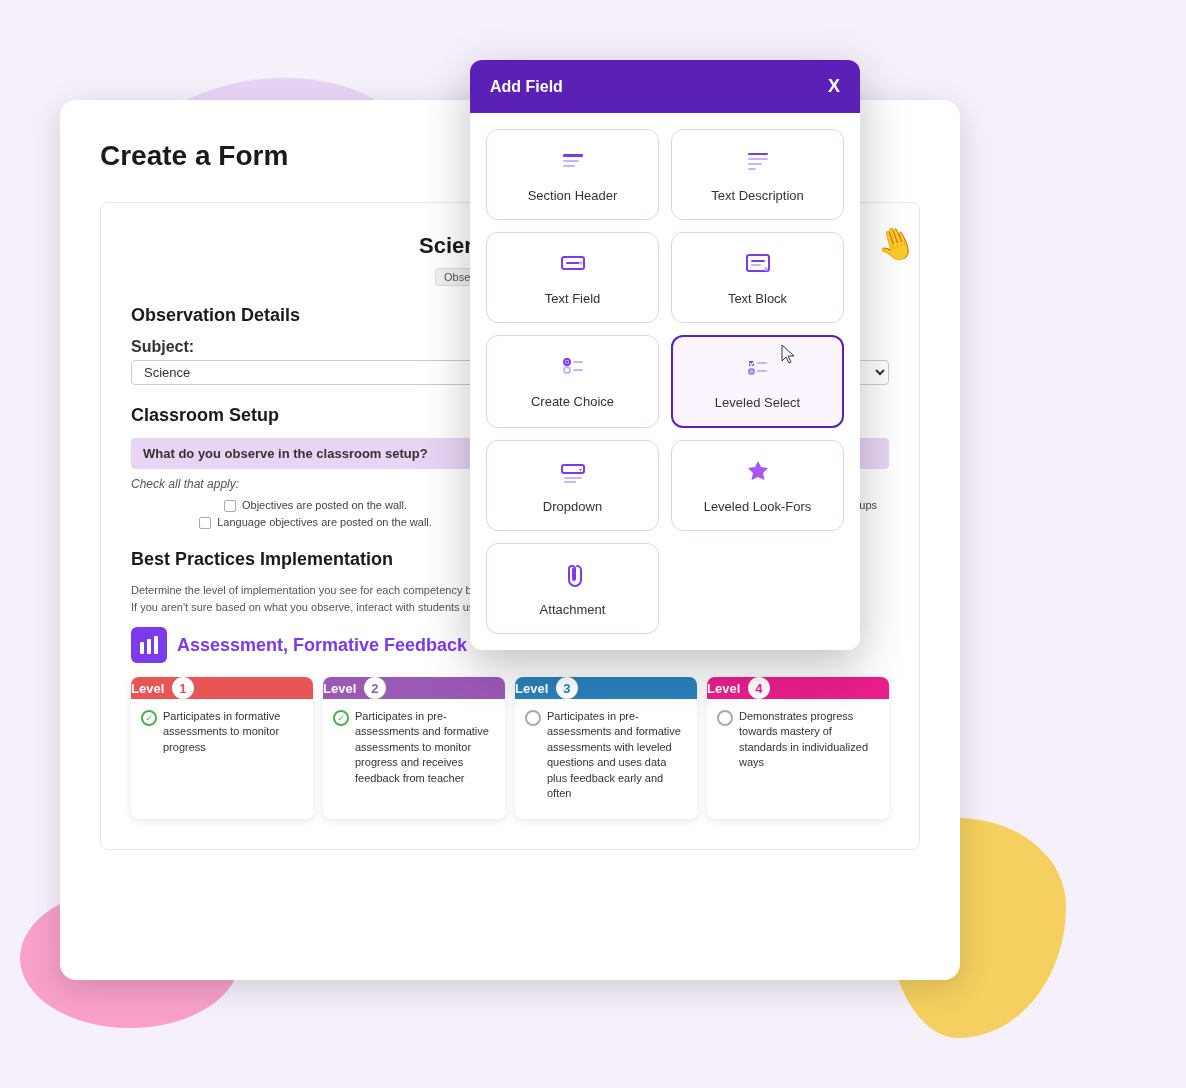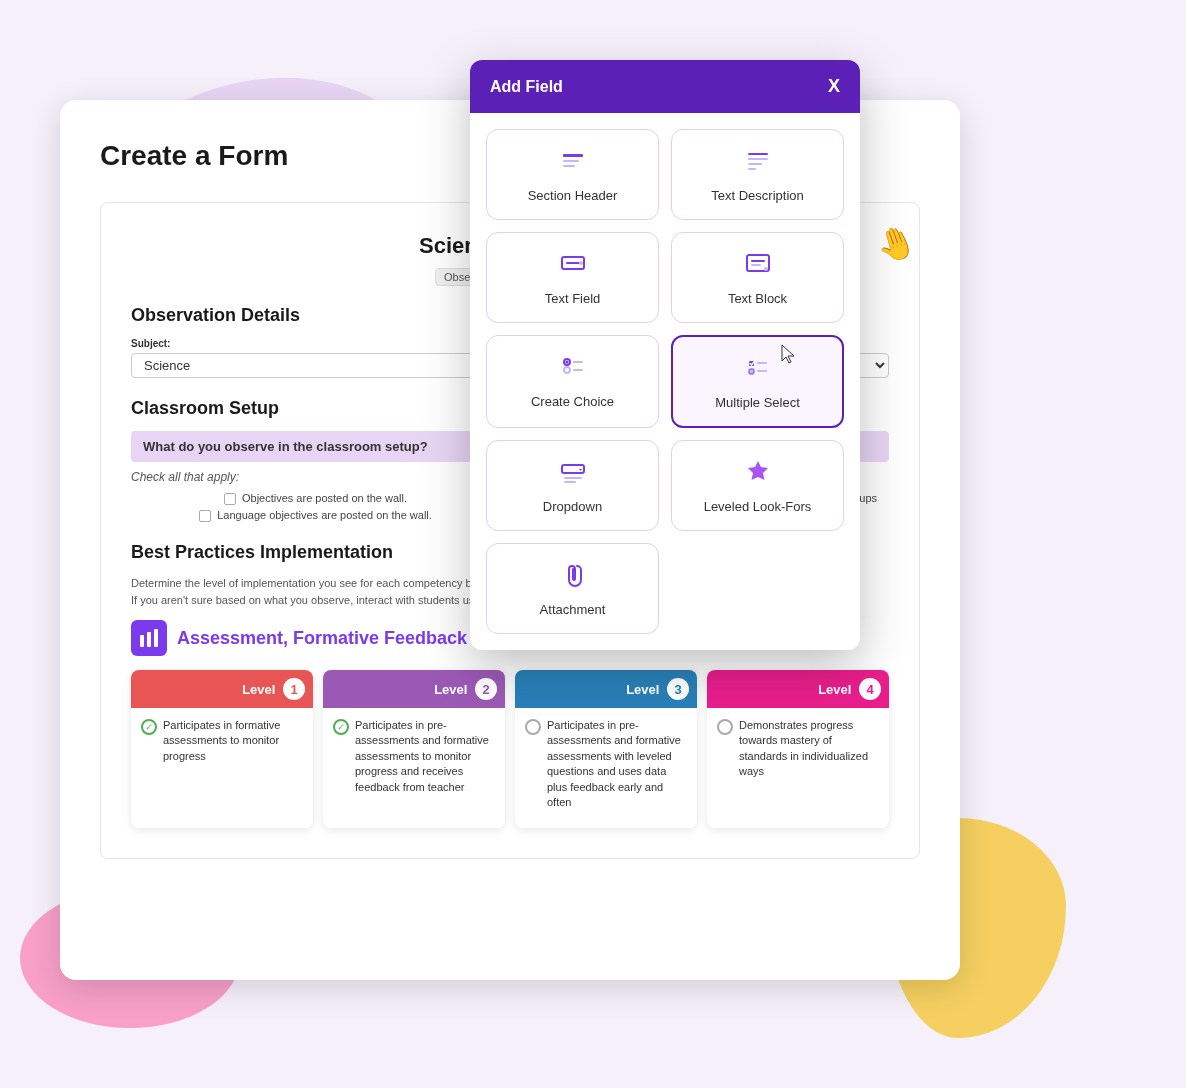--- a/index.html
+++ b/index.html
@@ -110,21 +110,21 @@
 
     .field-row {
       display: flex;
       gap: 20px;
       margin-bottom: 20px;
     }
     .field-group {
       flex: 1;
     }
     .field-label {
-      font-size: 10px;
+      font-size: 16px;
       font-weight: 700;
       color: #333;
       margin-bottom: 4px;
     }
     .field-select {
       width: 100%;
       border: 1px solid #ccc;
       border-radius: 4px;
       padding: 3px 8px;
       font-size: 13px;
@@ -215,22 +215,21 @@
       grid-template-columns: repeat(4, 1fr);
       gap: 10px;
     }
 
     .level-card {
       border-radius: 8px;
       overflow: hidden;
       box-shadow: 0 2px 8px rgba(0,0,0,0.1);
     }
     .level-header {
-      padding: 8px;
-      text-align: right;
+      text-align: left;
       font-size: 13px;
       font-weight: 700;
       color: white;
     }
     .level-header .level-num {
       display: inline-flex;
       align-items: center;
       justify-content: center;
       width: 22px;
       height: 22px;
@@ -565,21 +564,21 @@
     <div class="field-option selected">
       <div class="field-option-icon">
         <svg width="28" height="28" viewBox="0 0 28 28" fill="none">
           <rect x="5" y="8" width="5" height="5" rx="1" fill="#7c3aed"></rect>
           <path d="M6 10.5 L7.5 12 L10 9" stroke="white" stroke-width="1.5" fill="none" stroke-linecap="round"></path>
           <rect x="13" y="9" width="10" height="2" rx="1" fill="#c4b5fd"></rect>
           <rect x="5" y="16" width="5" height="5" rx="1" fill="#c4b5fd" stroke="#7c3aed" stroke-width="1"></rect>
           <rect x="13" y="17" width="10" height="2" rx="1" fill="#c4b5fd"></rect>
         </svg>
       </div>
-      <span class="field-option-label">Multiple Select</span>
+      <span class="field-option-label">Leveled Select</span>
 
       <svg style="position:absolute;margin-left:60px;margin-top:-10px;" width="20" height="24" viewBox="0 0 20 24">
         <path d="M4,2 L4,18 L8,14 L11,20 L13,19 L10,13 L16,13 Z" fill="white" stroke="#333" stroke-width="1"></path>
       </svg>
     </div>
 
     <div class="field-option">
       <div class="field-option-icon">
         <svg width="28" height="28" viewBox="0 0 28 28" fill="none">
           <rect x="3" y="8" width="22" height="8" rx="2" stroke="#7c3aed" stroke-width="2" fill="none"></rect>

